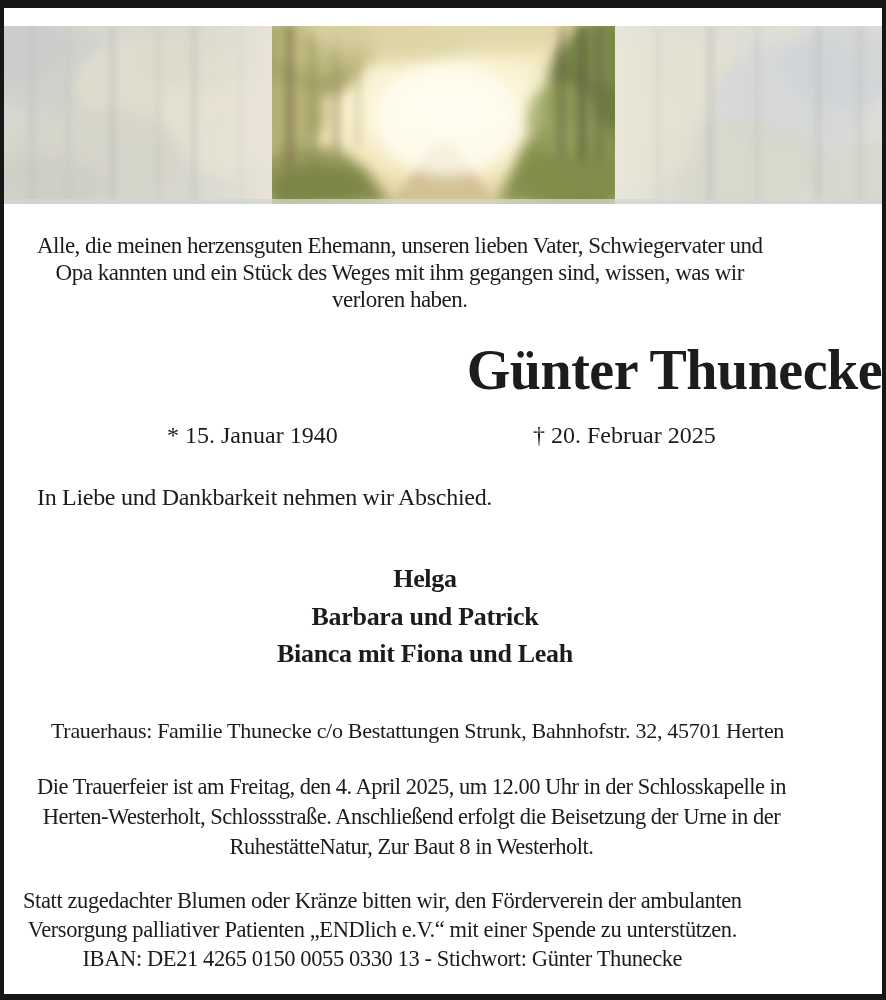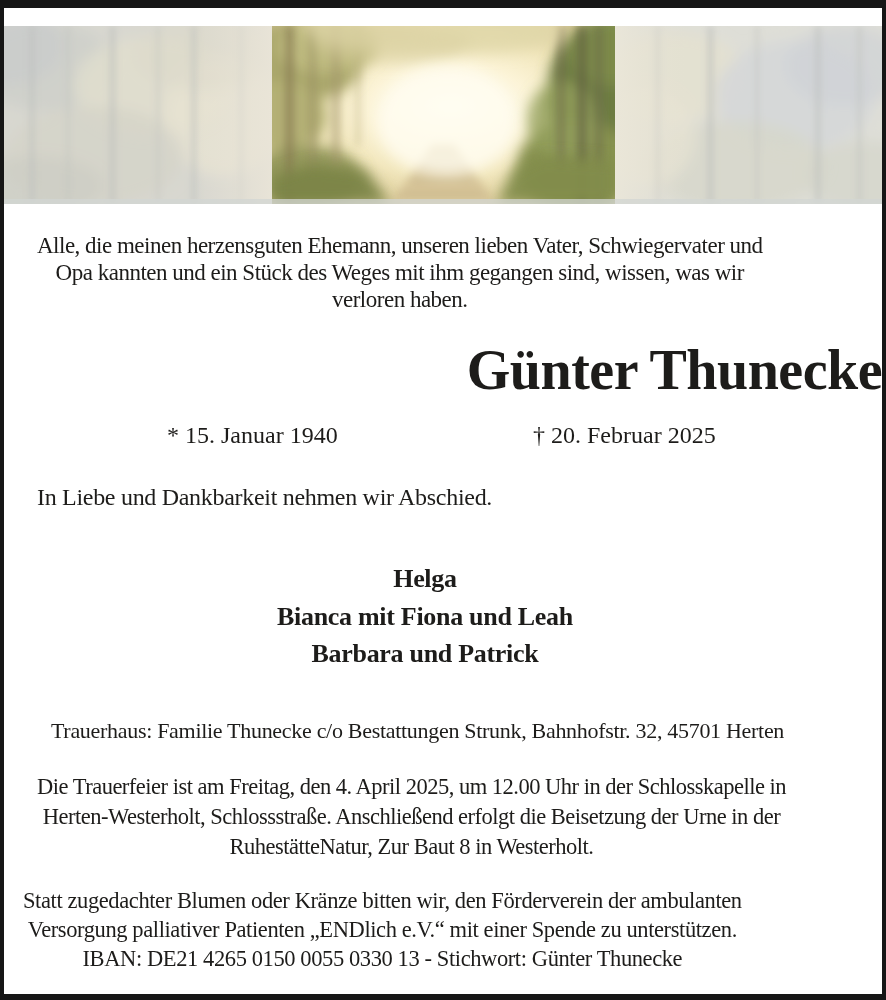--- a/index.html
+++ b/index.html
@@ -187,22 +187,22 @@
 
     <div class="txt dates">
       <span class="birth">* 15. Januar 1940</span>
       <span class="death">† 20. Februar 2025</span>
     </div>
 
     <div class="txt farewell">In Liebe und Dankbarkeit nehmen wir Abschied.</div>
 
     <div class="txt mourners">
       <div>Helga</div>
+      <div>Barbara und Patrick</div>
       <div>Bianca mit Fiona und Leah</div>
-      <div>Barbara und Patrick</div>
     </div>
 
     <div class="txt trauerhaus">Trauerhaus: Familie Thunecke c/o Bestattungen Strunk, Bahnhofstr. 32, 45701 Herten</div>
 
     <div class="txt service">
       <div>Die Trauerfeier ist am Freitag, den 4. April 2025, um 12.00 Uhr in der Schlosskapelle in</div>
       <div>Herten-Westerholt, Schlossstraße. Anschließend erfolgt die Beisetzung der Urne in der</div>
       <div>RuhestätteNatur, Zur Baut 8 in Westerholt.</div>
     </div>
 

